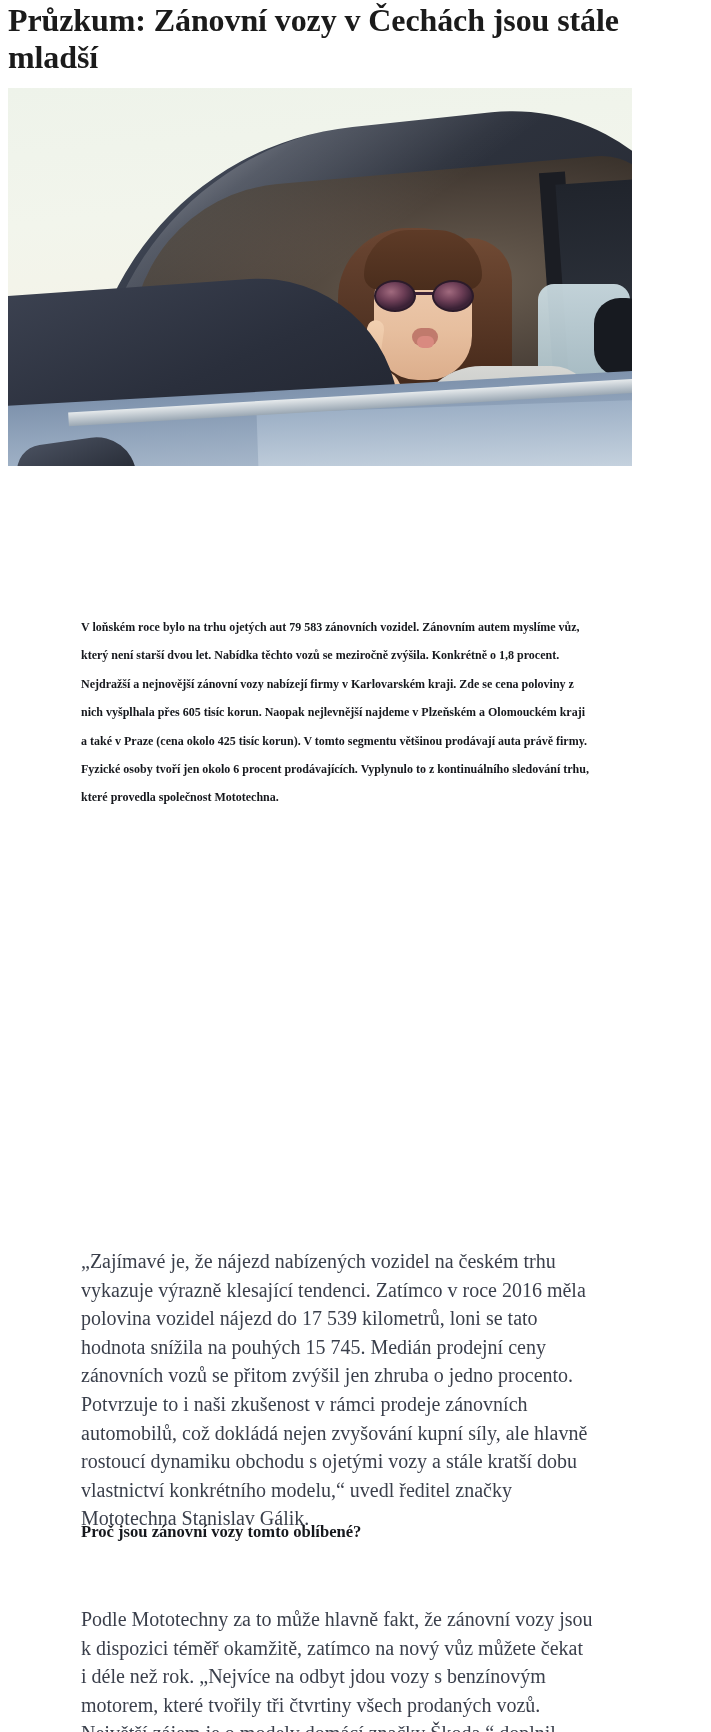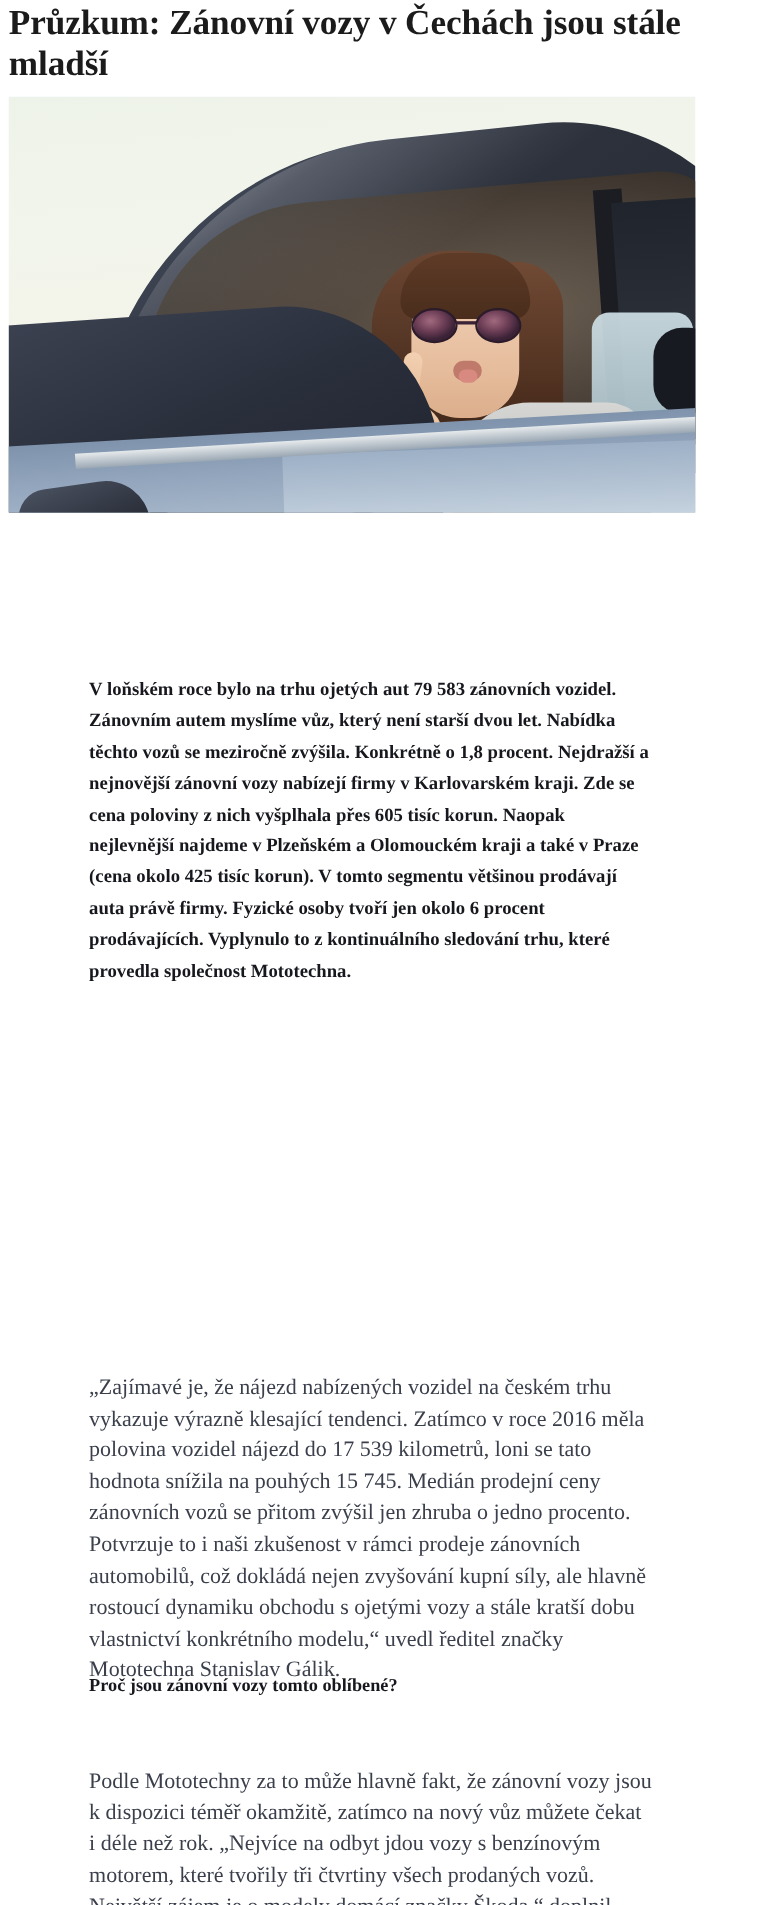--- a/index.html
+++ b/index.html
@@ -343,21 +343,21 @@
 
   
   .lead {
     position: absolute;
     left: 81px;
     top: 613px;
     width: 510px;
     margin: 0;
     font-family: "Liberation Serif", "DejaVu Serif", serif;
     font-weight: 700;
-    font-size: 17px;
+    font-size: 12px;
     line-height: 28.4px;
     color: #16181d;
   }
 
   .para {
     position: absolute;
     left: 81px;
     width: 512px;
     margin: 0;
     font-family: "Liberation Serif", "DejaVu Serif", serif;

